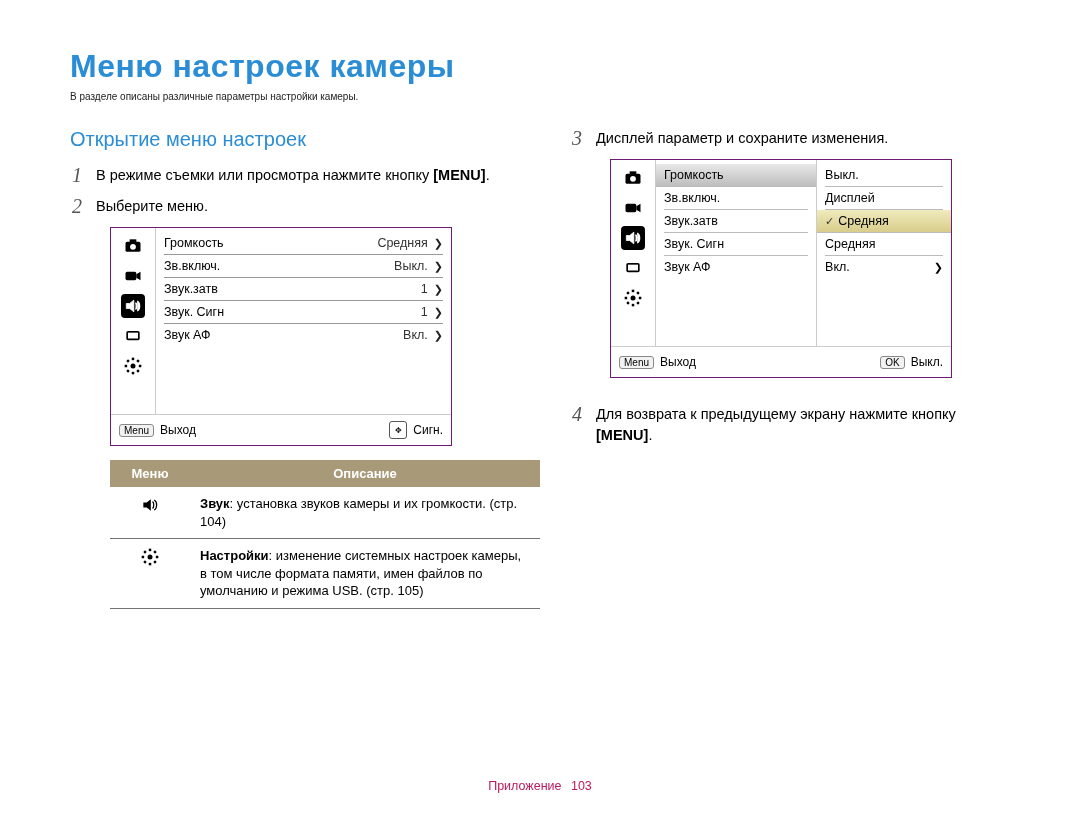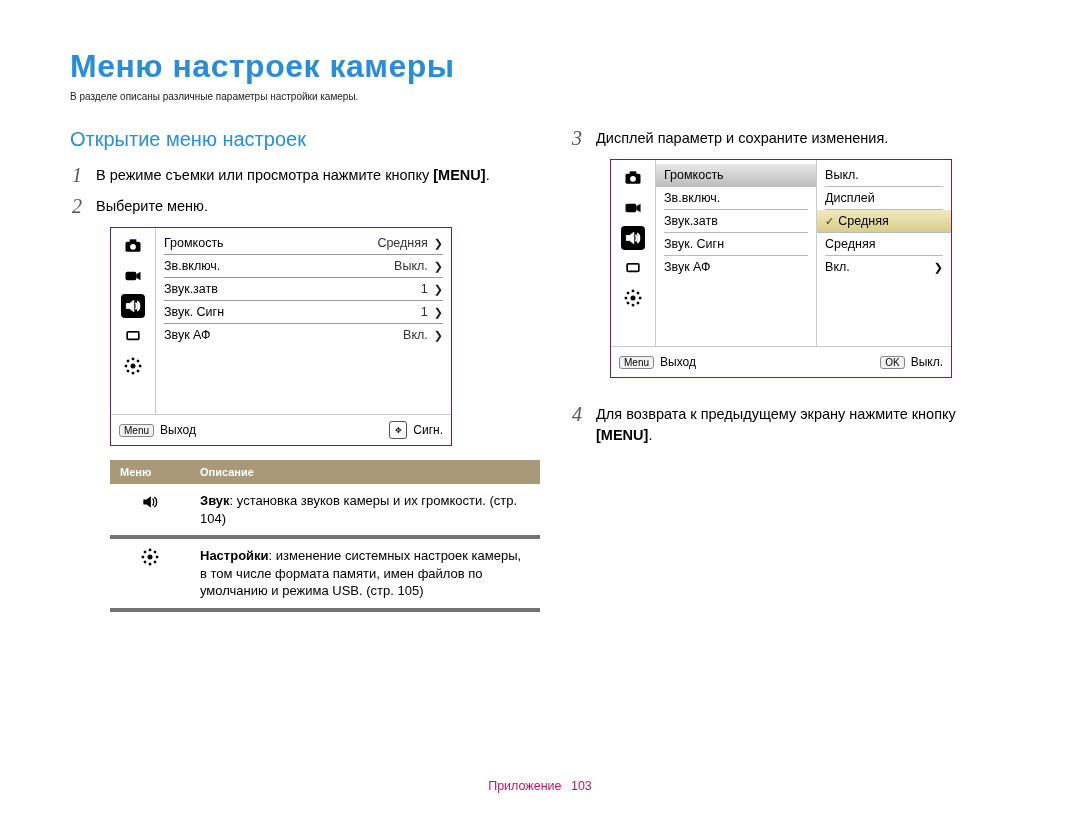--- a/index.html
+++ b/index.html
@@ -41,23 +41,23 @@
   .lcd2 .lcd-list{display:flex;padding:0;}
   .lcd2 .colL{flex:1.1;padding:4px 8px 0 8px;border-right:1px solid #ccc;}
   .lcd2 .colR{flex:0.9;padding:4px 8px 0 8px;}
   .lcd2 .lrow{display:flex;align-items:center;height:22px;border-bottom:1px solid #bbb;font-size:12.5px;}
   .lcd2 .lrow.nb{border-bottom:none;}
   .lcd2 .lrow.hiL{background:linear-gradient(#e8e8e8,#bdbdbd);margin:0 -8px;padding:0 8px;}
   .lcd2 .lrow.hiR{background:linear-gradient(#f0eabd,#d8cd8a);margin:0 -8px;padding:0 8px;}
 
   
   .dtable{width:430px;border-collapse:collapse;font-size:13px;margin-left:40px;}
-  .dtable th{background:#a89a78;color:#fff;text-align:left;padding:6px 10px;font-weight:600;font-size:11px;}
+  .dtable th{background:#a89a78;color:#fff;text-align:center;padding:6px 10px;font-weight:600;font-size:13px;}
   .dtable th:first-child{width:60px;}
-  .dtable td{border-bottom:4px solid #737373;padding:8px 10px;vertical-align:top;line-height:1.35;}
+  .dtable td{border-bottom:1px solid #737373;padding:8px 10px;vertical-align:top;line-height:1.35;}
   .dtable td:first-child{text-align:center;}
   .dtable .iconcell svg{width:20px;height:20px;}
   .bold{font-weight:700;}
 
   .pfoot{position:absolute;bottom:22px;left:0;width:100%;text-align:center;font-size:12.5px;color:#be185d;}
   .pfoot .pn{margin-left:6px;}
 </style>
 </head>
 <body>
 

